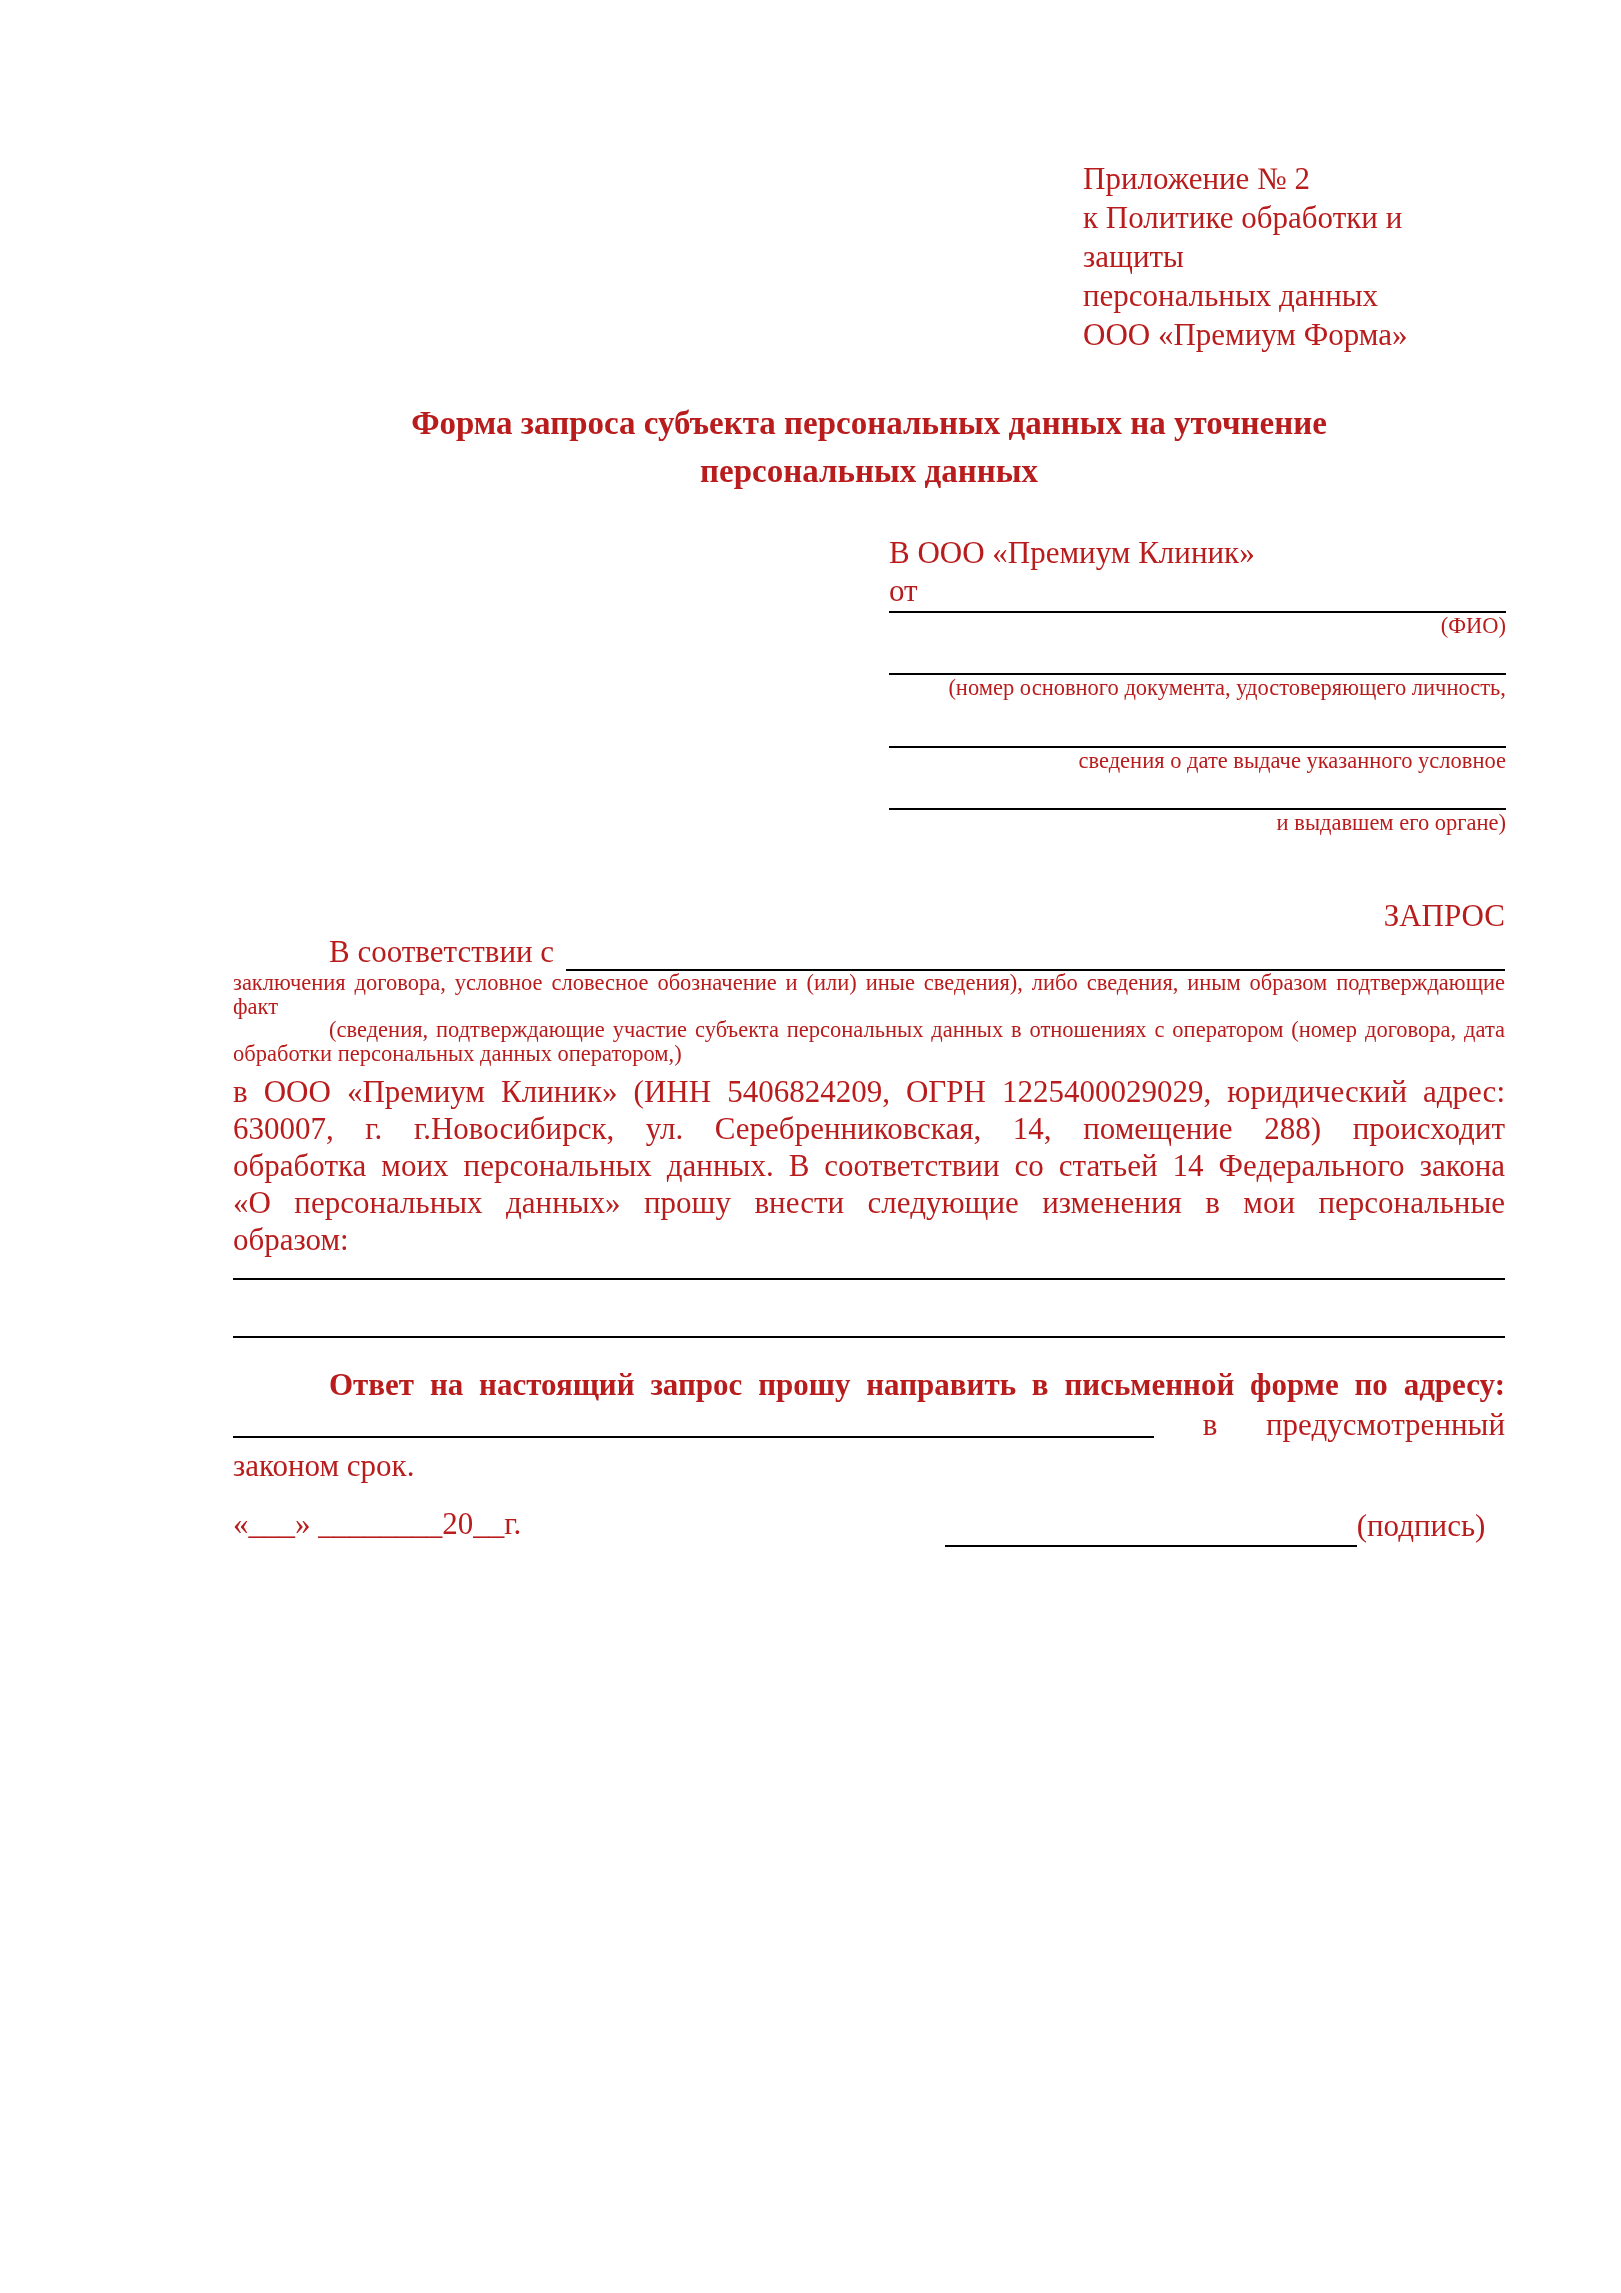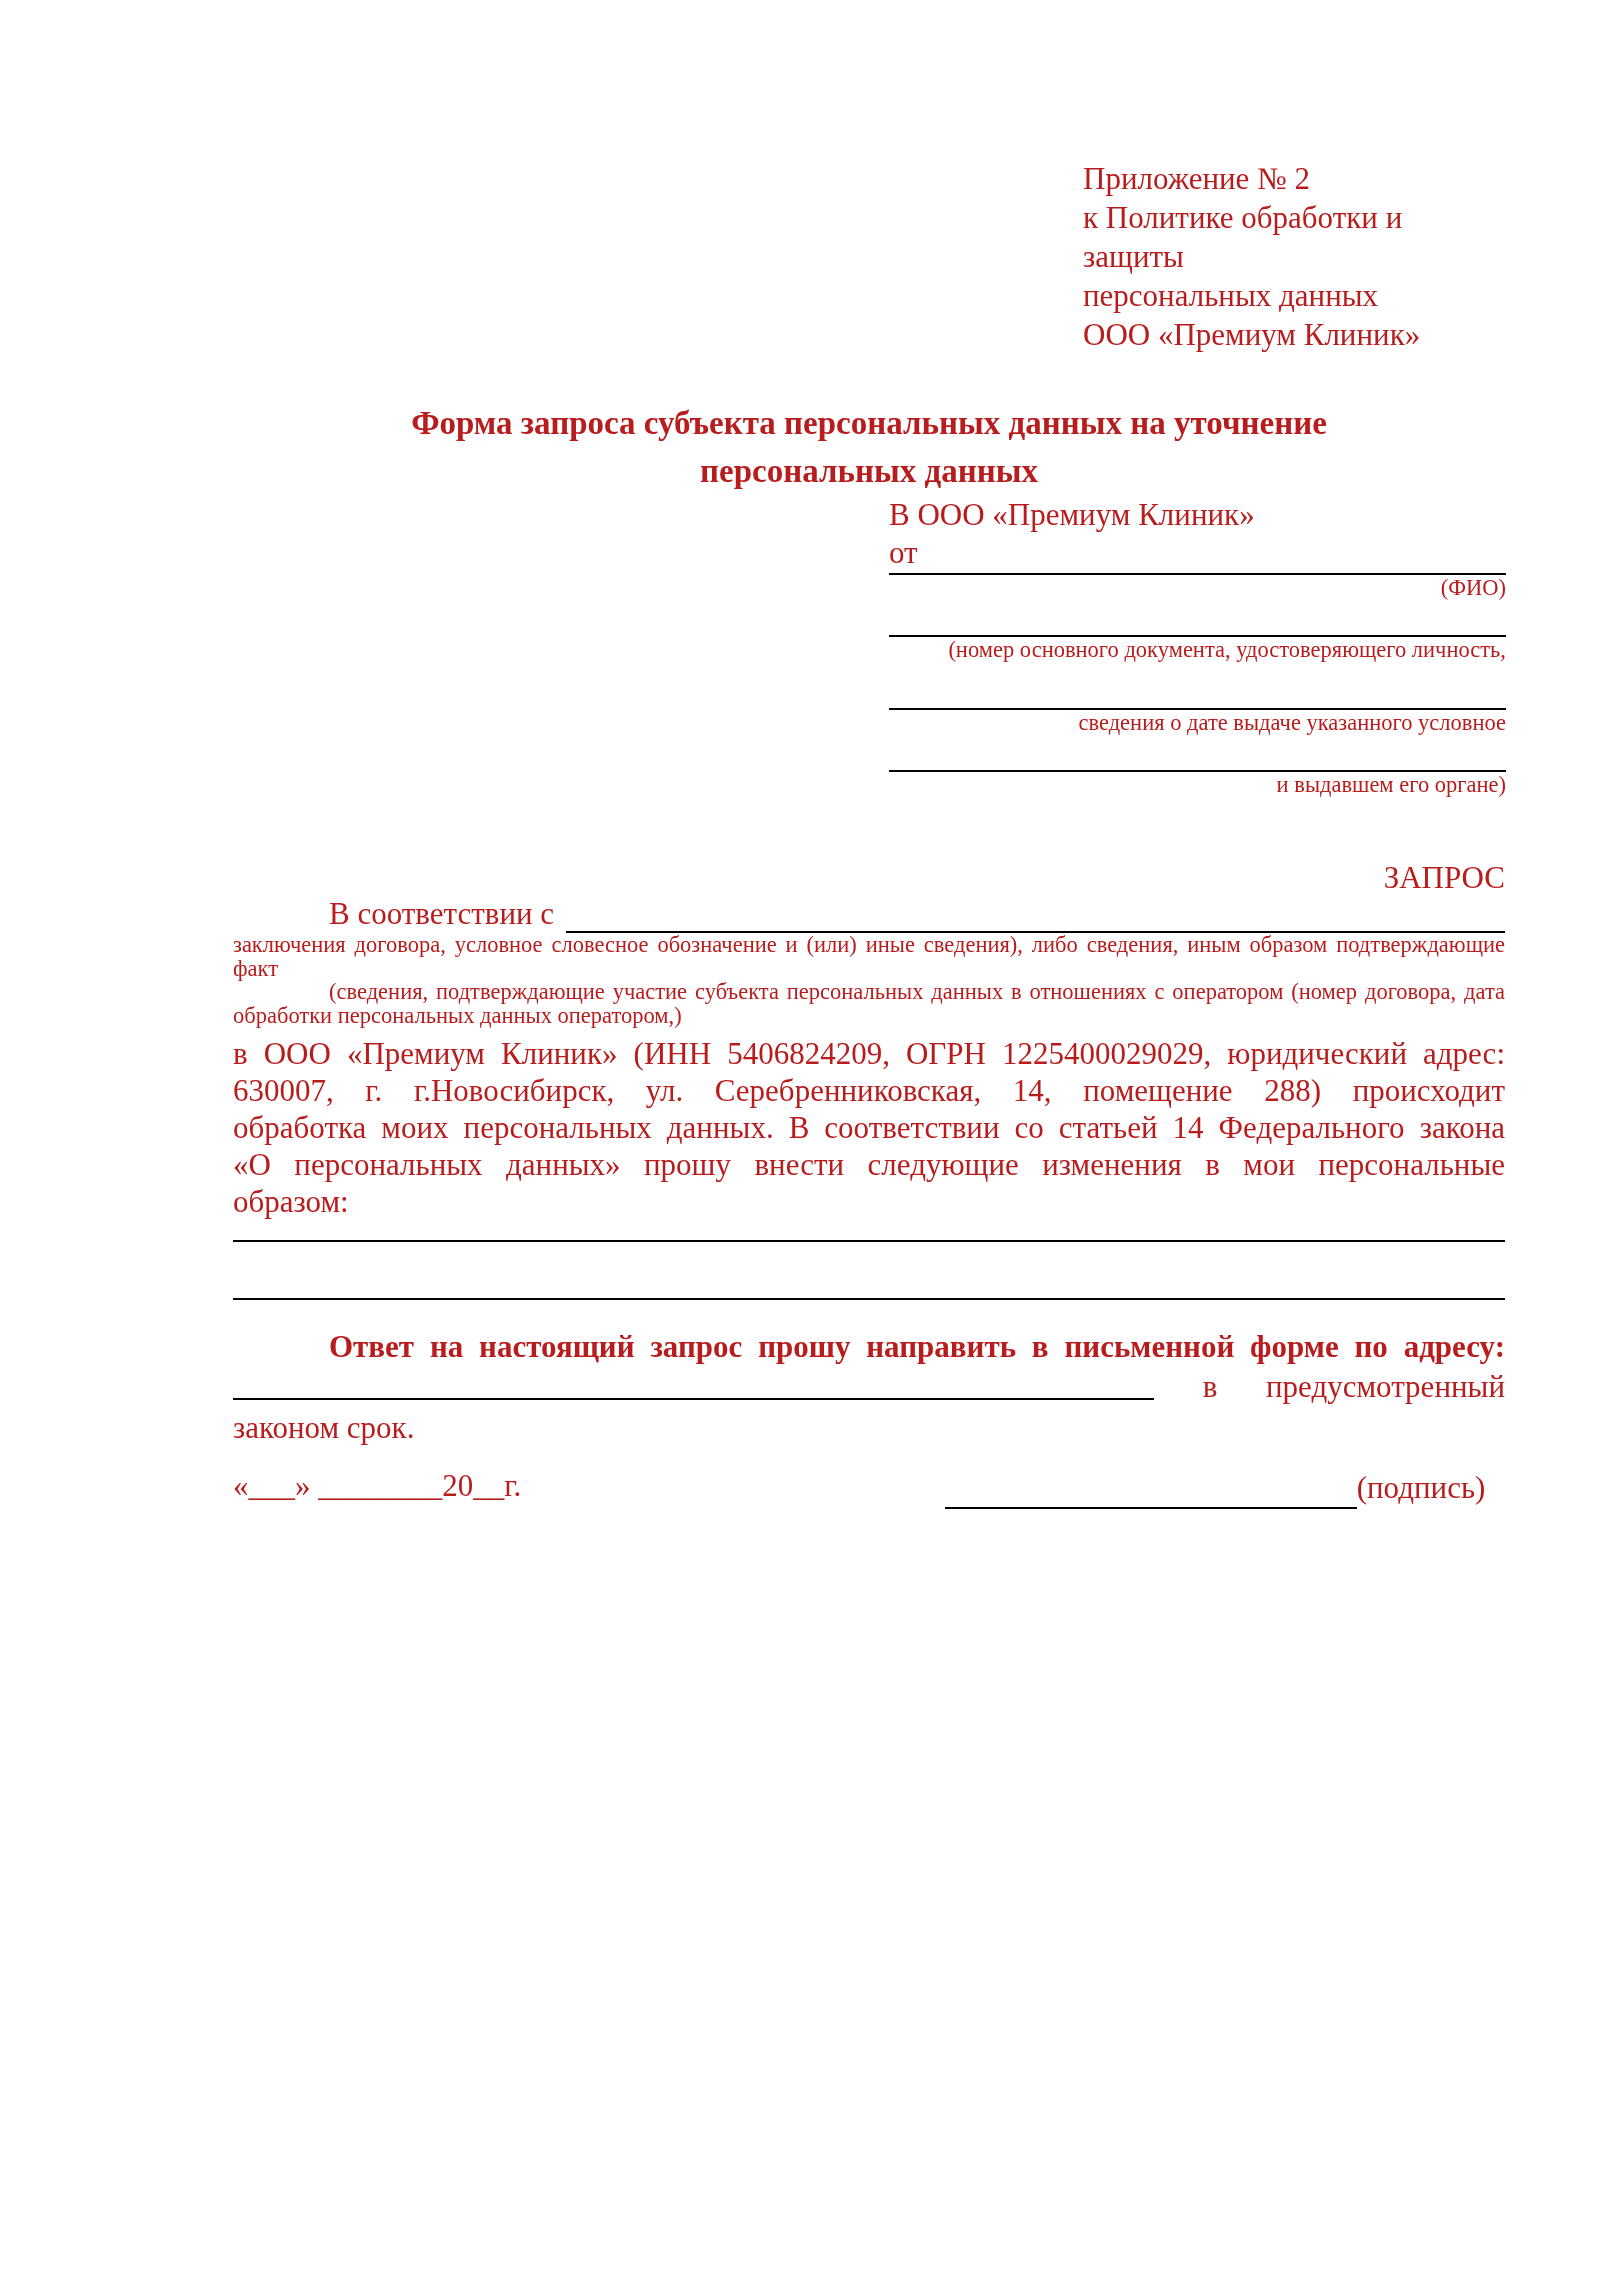--- a/index.html
+++ b/index.html
@@ -30,20 +30,21 @@
   
   .doc-title {
     margin-top: 45px;
     text-align: center;
     font-weight: bold;
     font-size: 33px;
     line-height: 48px;
   }
   
   .addressee {
+    margin-top: 38px;
     margin-left: 656px;
     width: 617px;
   }
   .addr-to { line-height: 39px; }
   .addr-from {
     height: 41px;
     line-height: 37px;
     border-bottom: 2.9px solid #000;
   }
   .addr-label {
@@ -137,21 +138,21 @@
 </head>
 <body>
 
 <div class="page">
   <div class="content">
 
     <div class="annex">
       <div>Приложение № 2</div>
       <div>к Политике обработки и защиты</div>
       <div>персональных данных</div>
-      <div>ООО «Премиум Клиник»</div>
+      <div>ООО «Премиум Форма»</div>
     </div>
 
     <div class="doc-title">
       <div>Форма запроса субъекта персональных данных на уточнение</div>
       <div>персональных данных</div>
     </div>
 
     <div class="addressee">
       <div class="addr-to">В ООО «Премиум Клиник»</div>
       <div class="addr-from">от</div>

